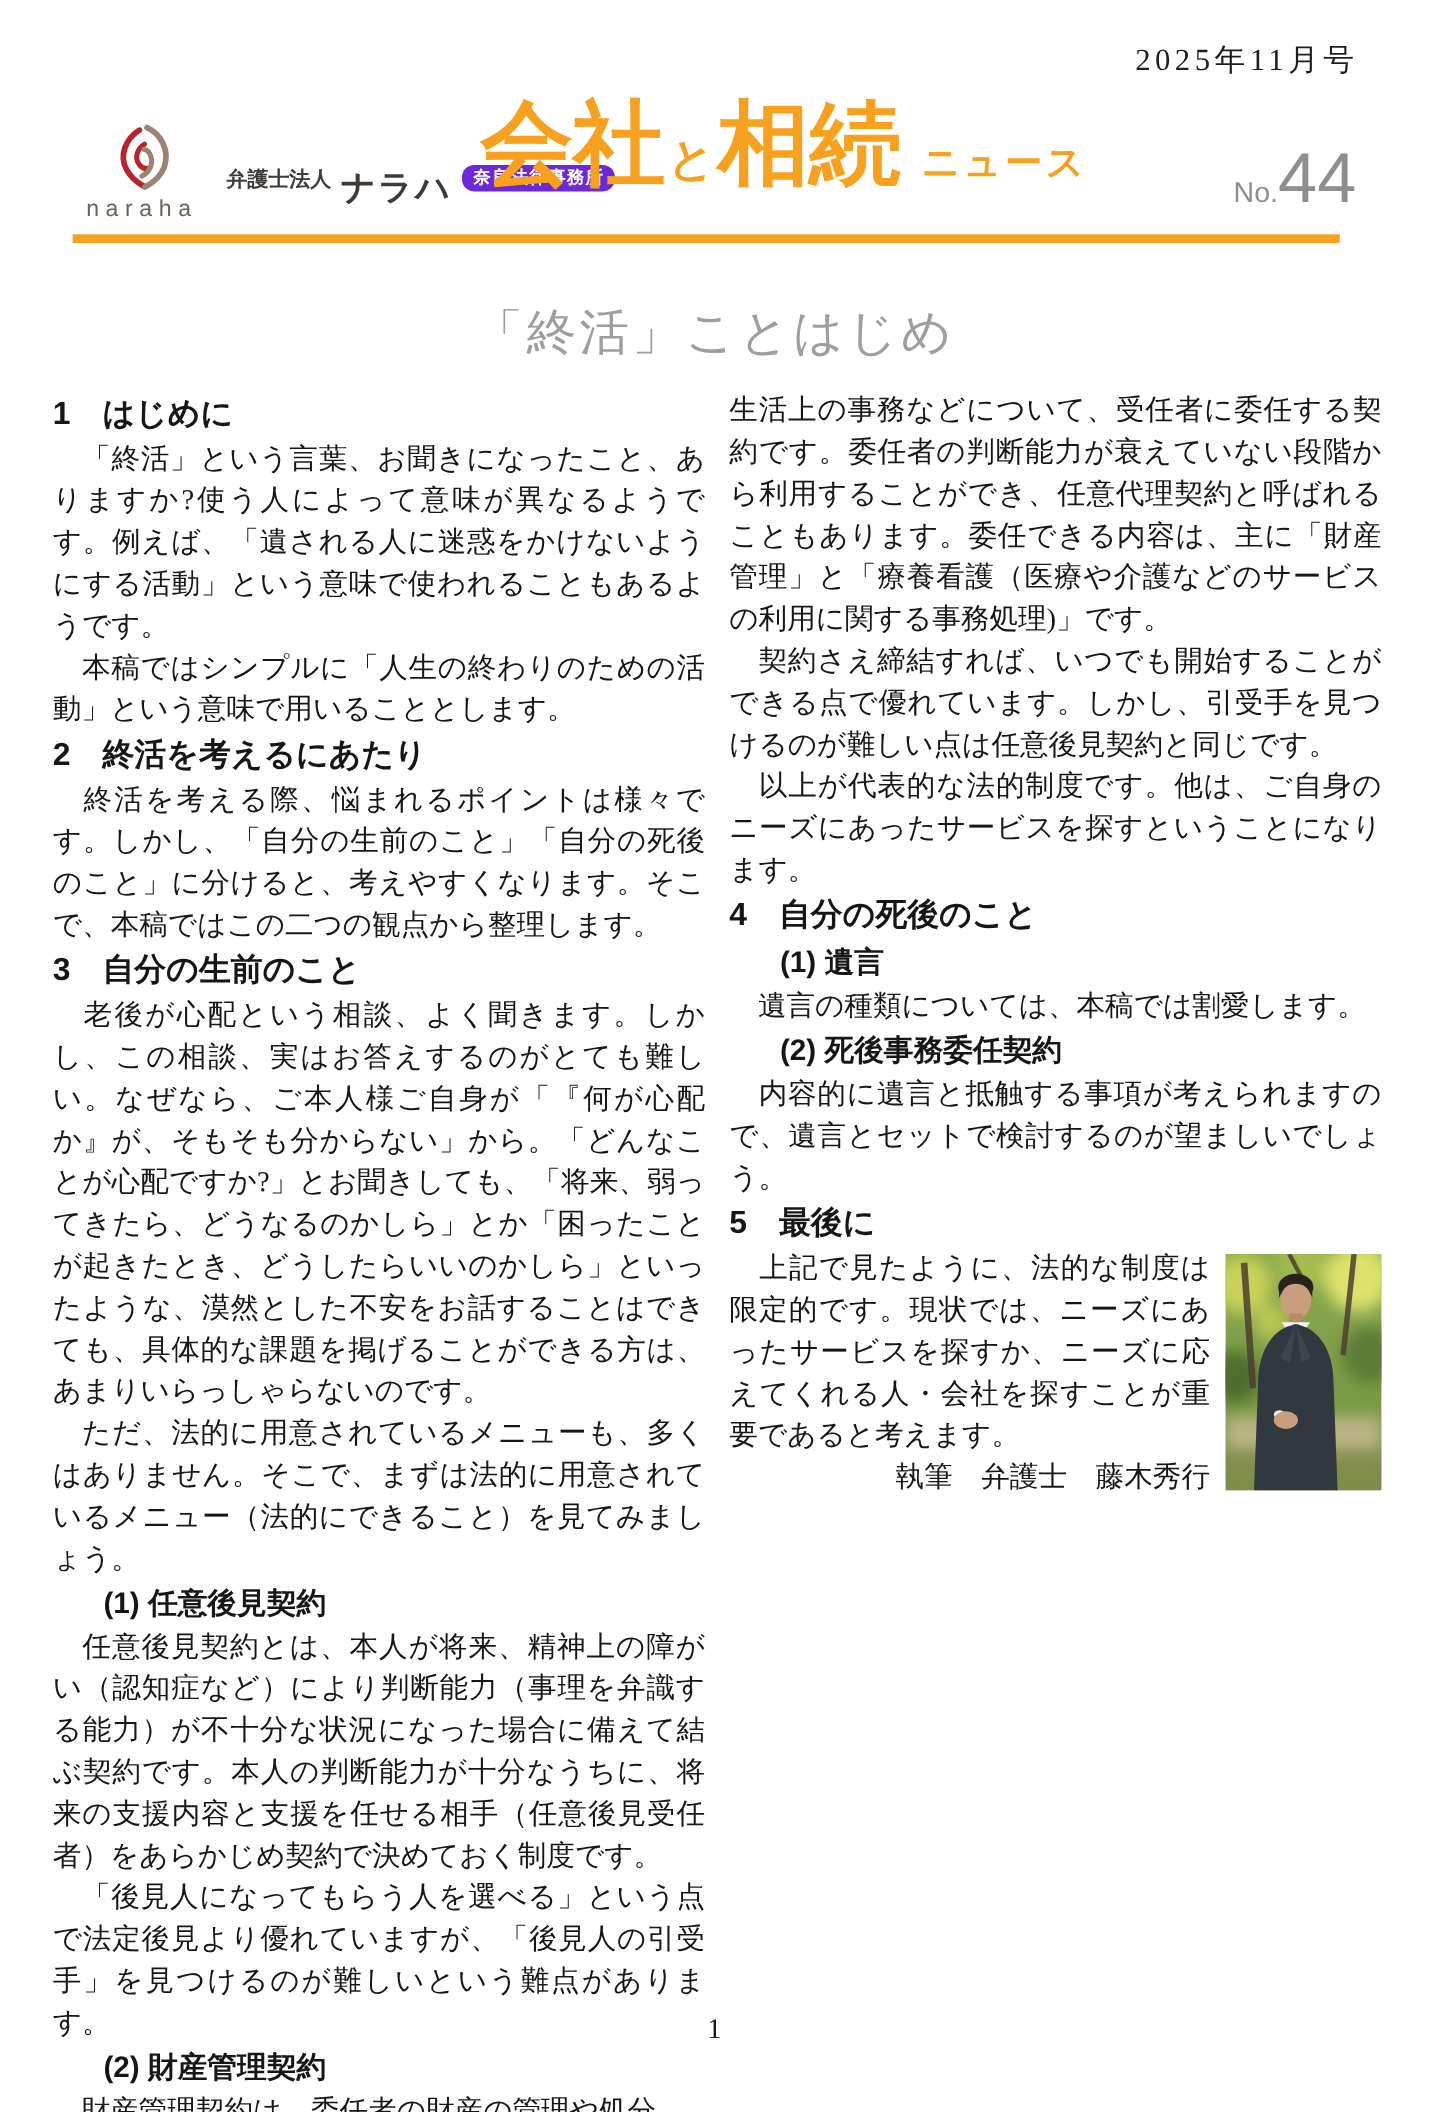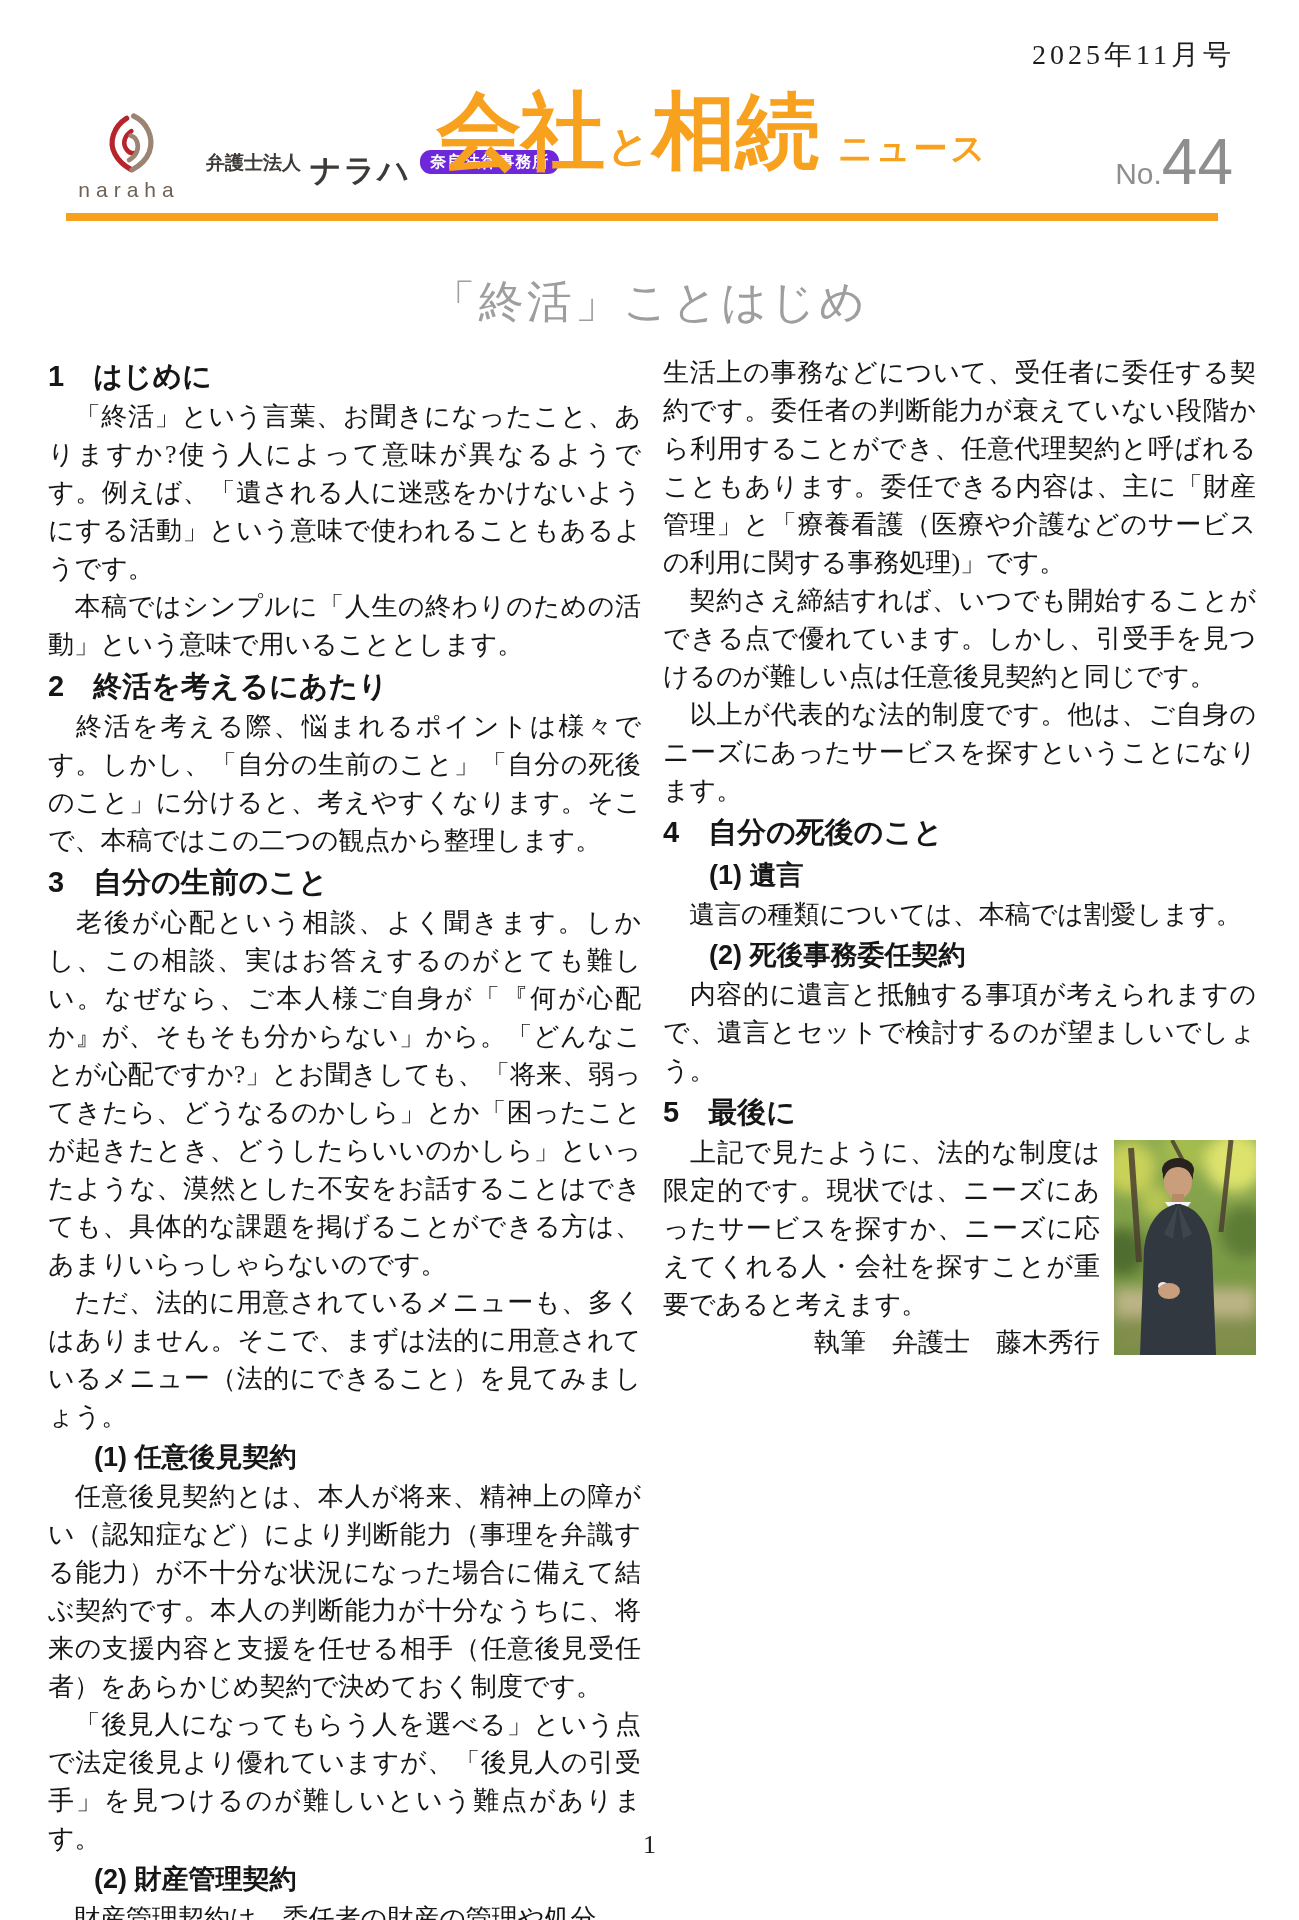--- a/index.html
+++ b/index.html
@@ -18,21 +18,21 @@
   .firm-name{font-size:31px;font-weight:bold;color:#3d3a38;letter-spacing:2px;}
   .badge{background:#6d28d9;color:#ffffff;font-size:16px;font-weight:bold;border-radius:11px;
          padding:4px 10px;letter-spacing:1px;line-height:1;}
   .masthead{position:absolute;left:437px;top:96px;display:flex;align-items:baseline;
             font-family:Liberation Mono, monospace;font-weight:bold;color:#F7A11E;}
   .m-big{font-size:84px;line-height:1;}
   .m-small{font-size:42px;line-height:1;margin:0 2px;}
   .m-news{font-size:34px;line-height:1;margin-left:18px;letter-spacing:3px;}
   .issue-no{position:absolute;right:66px;top:130px;display:flex;align-items:baseline;
             font-family:"Liberation Sans","DejaVu Sans",sans-serif;color:#8E8E8E;}
-  .no-label{font-size:30px;}
+  .no-label{font-size:26px;}
   .no-num{font-size:64px;line-height:1;}
   .rule{position:absolute;left:66px;top:213px;width:1152px;height:8px;background:#F7A11E;}
 
   
   .article-title{position:absolute;top:272px;left:0;width:100%;text-align:center;
                  font-family:"Liberation Sans","DejaVu Sans",sans-serif;
                  font-size:45px;color:#9e9e9e;letter-spacing:3px;}
   .columns{position:absolute;top:354px;left:48px;width:1208px;display:flex;gap:22px;}
   .col{width:593px;font-size:26px;line-height:38px;text-align:justify;}
   .blk-p{margin:0;}

